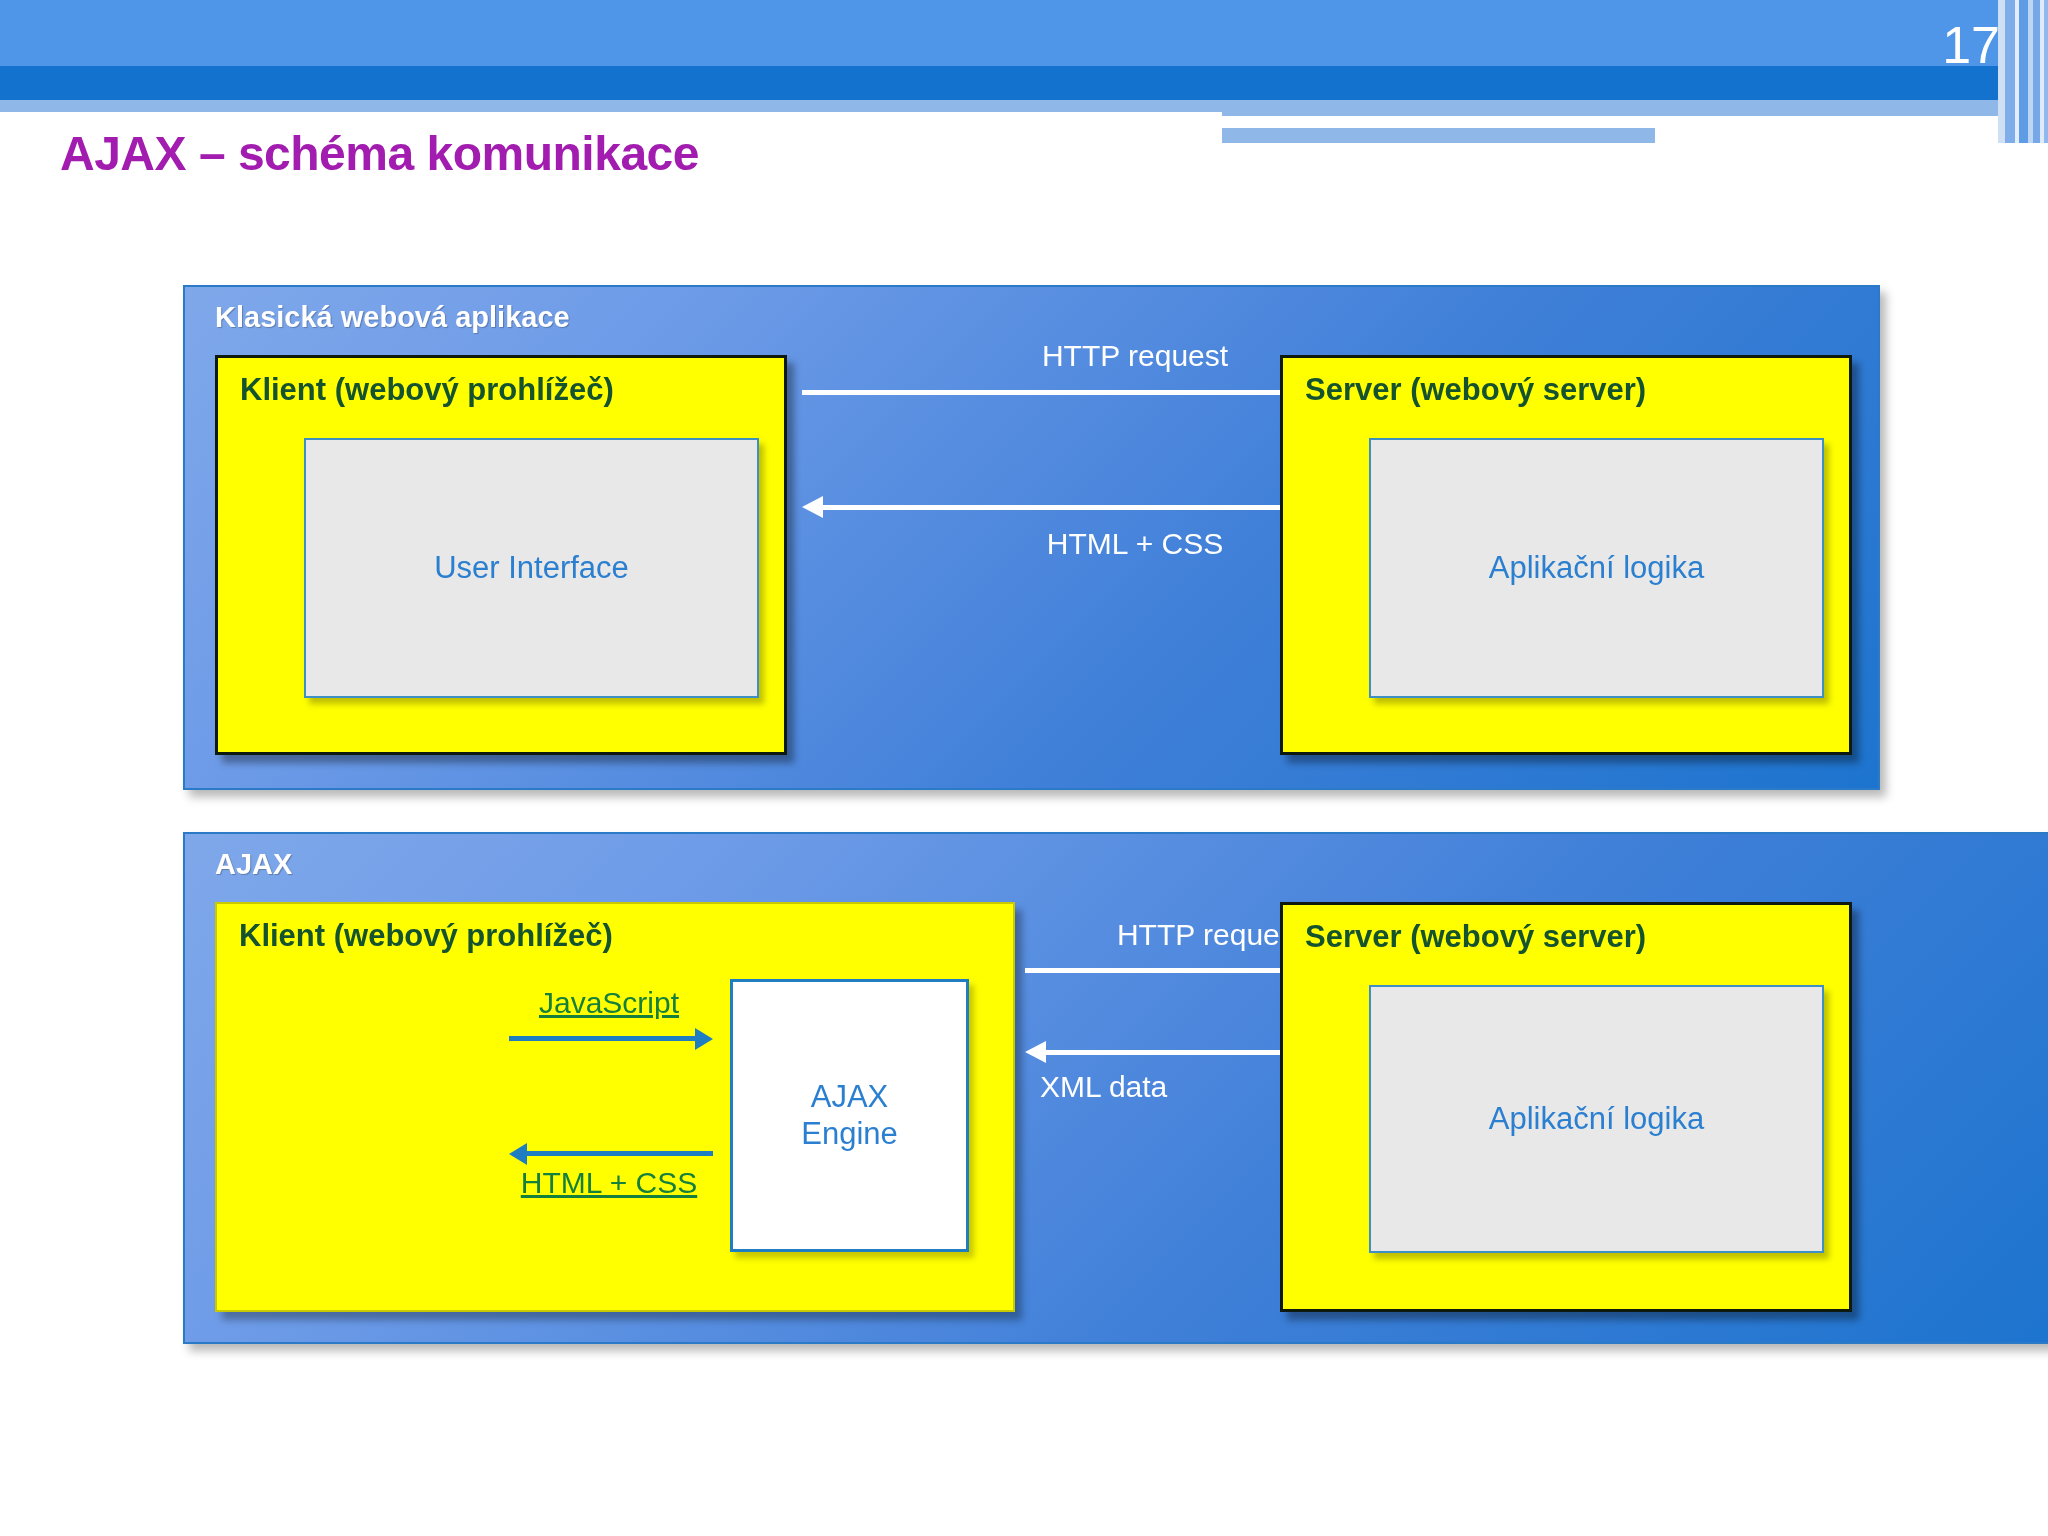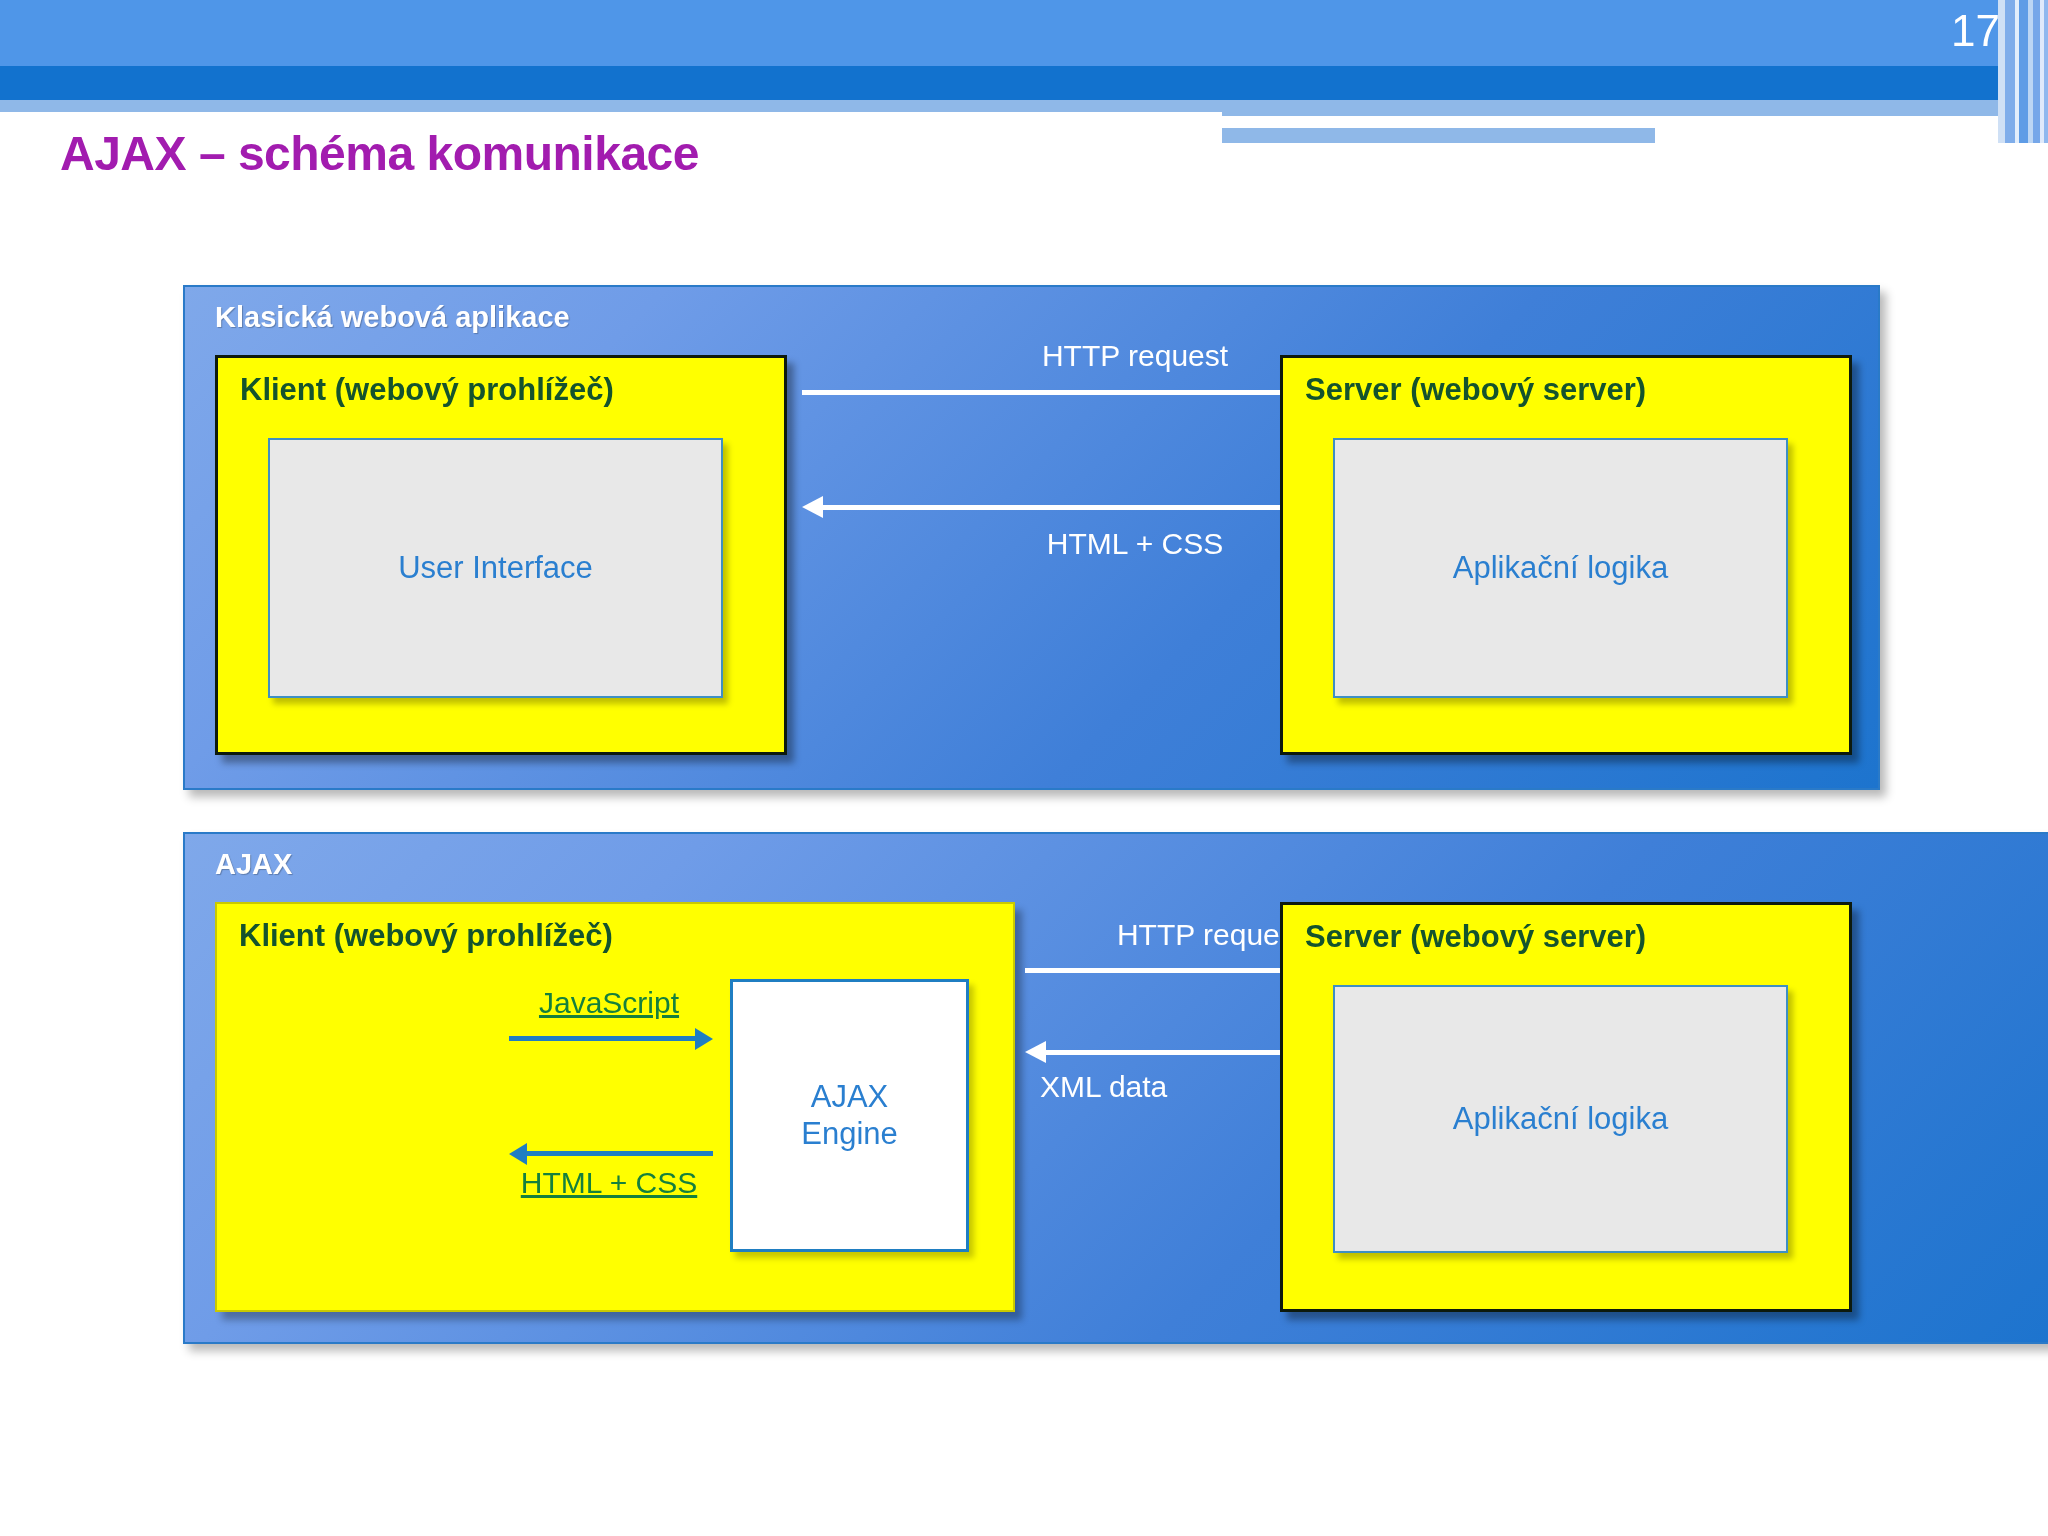--- a/index.html
+++ b/index.html
@@ -81,23 +81,23 @@
   }
   
   .vstripe {
     position: absolute;
     top: 0;
     height: 143px;
   }
   #page-number {
     position: absolute;
     right: 48px;
-    top: 9px;
+    top: 19px;
     color: #ffffff;
-    font-size: 44px;
+    font-size: 52px;
     font-family: "Liberation Sans", sans-serif;
     line-height: 1;
     z-index: 20;
   }
 
   
   #slide-title {
     position: absolute;
     left: 60px;
     top: 126px;
@@ -163,20 +163,21 @@
     text-align: center;
     color: #2a7fd0;
     font-size: 31px;
     font-family: "Liberation Sans", sans-serif;
     line-height: 1.18;
   }
   .ibox.gray {
     background: #e8e8e8;
     border: 2px solid #3e8fc4;
     box-shadow: 5px 6px 6px rgba(0,0,0,0.25);
+    margin-left: 36px;
   }
   .ibox.white {
     background: #ffffff;
     border: 3px solid #1f7ec2;
     box-shadow: 5px 6px 6px rgba(0,0,0,0.22);
   }
 
   
   .arrow-line {
     position: absolute;

